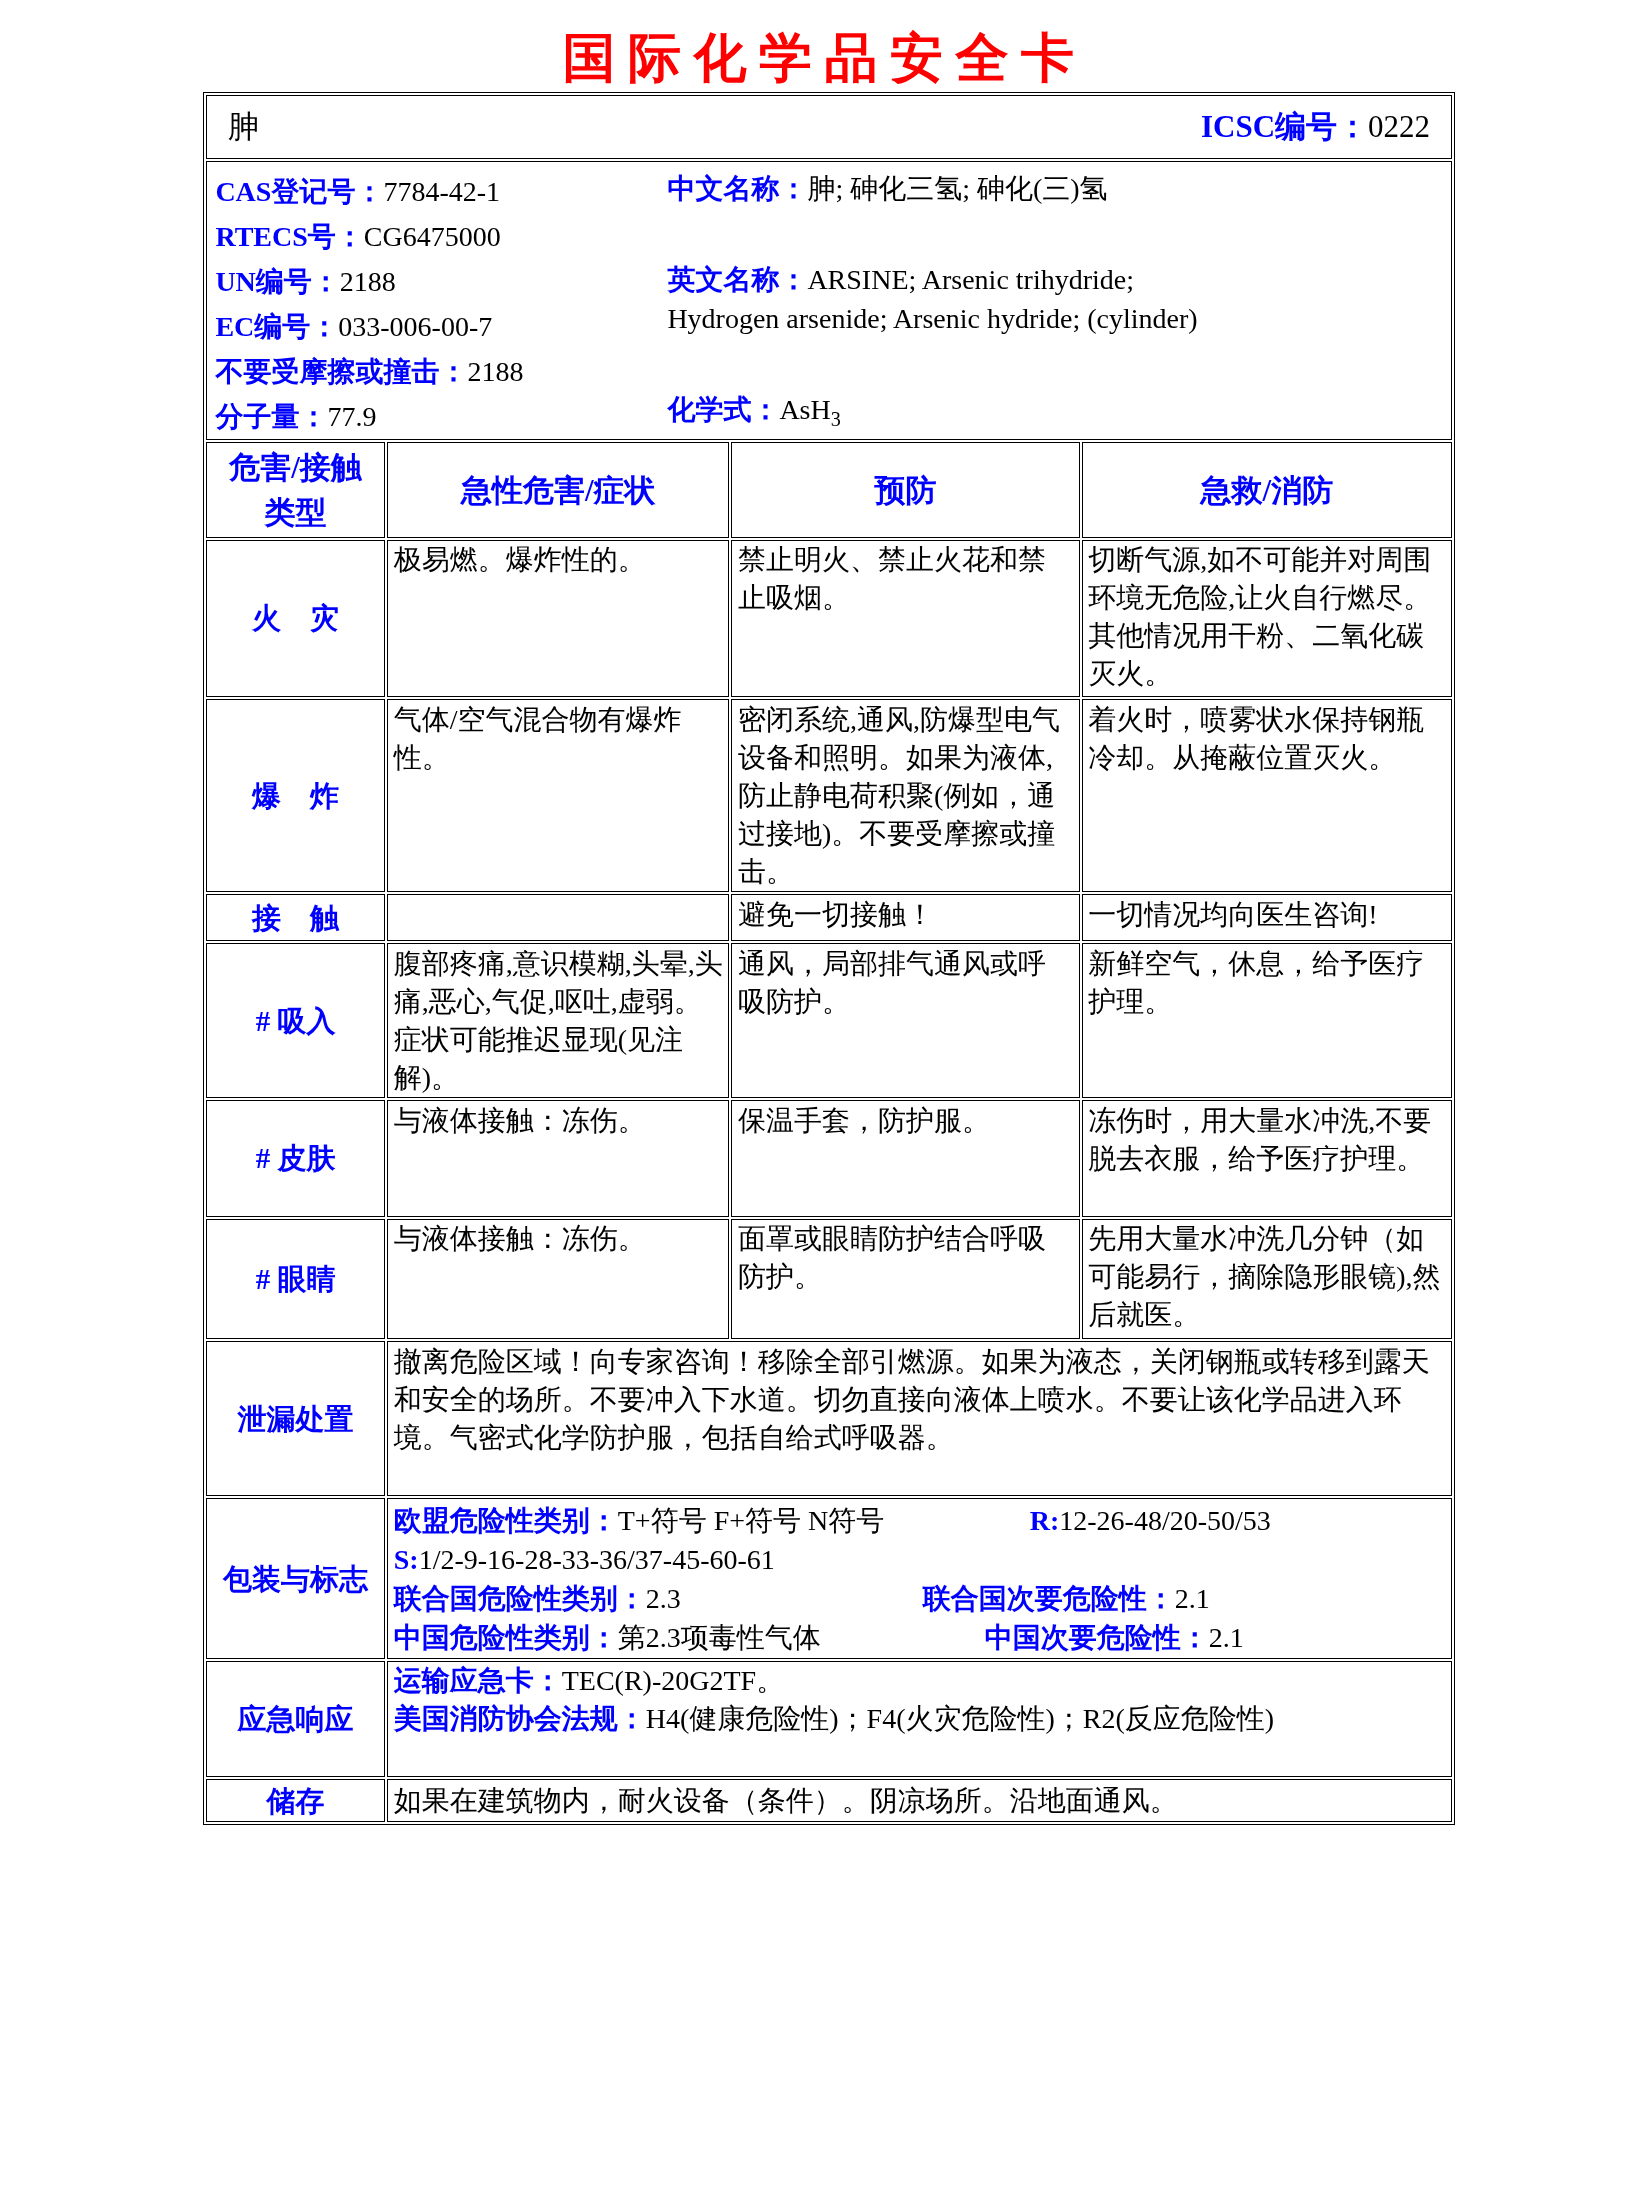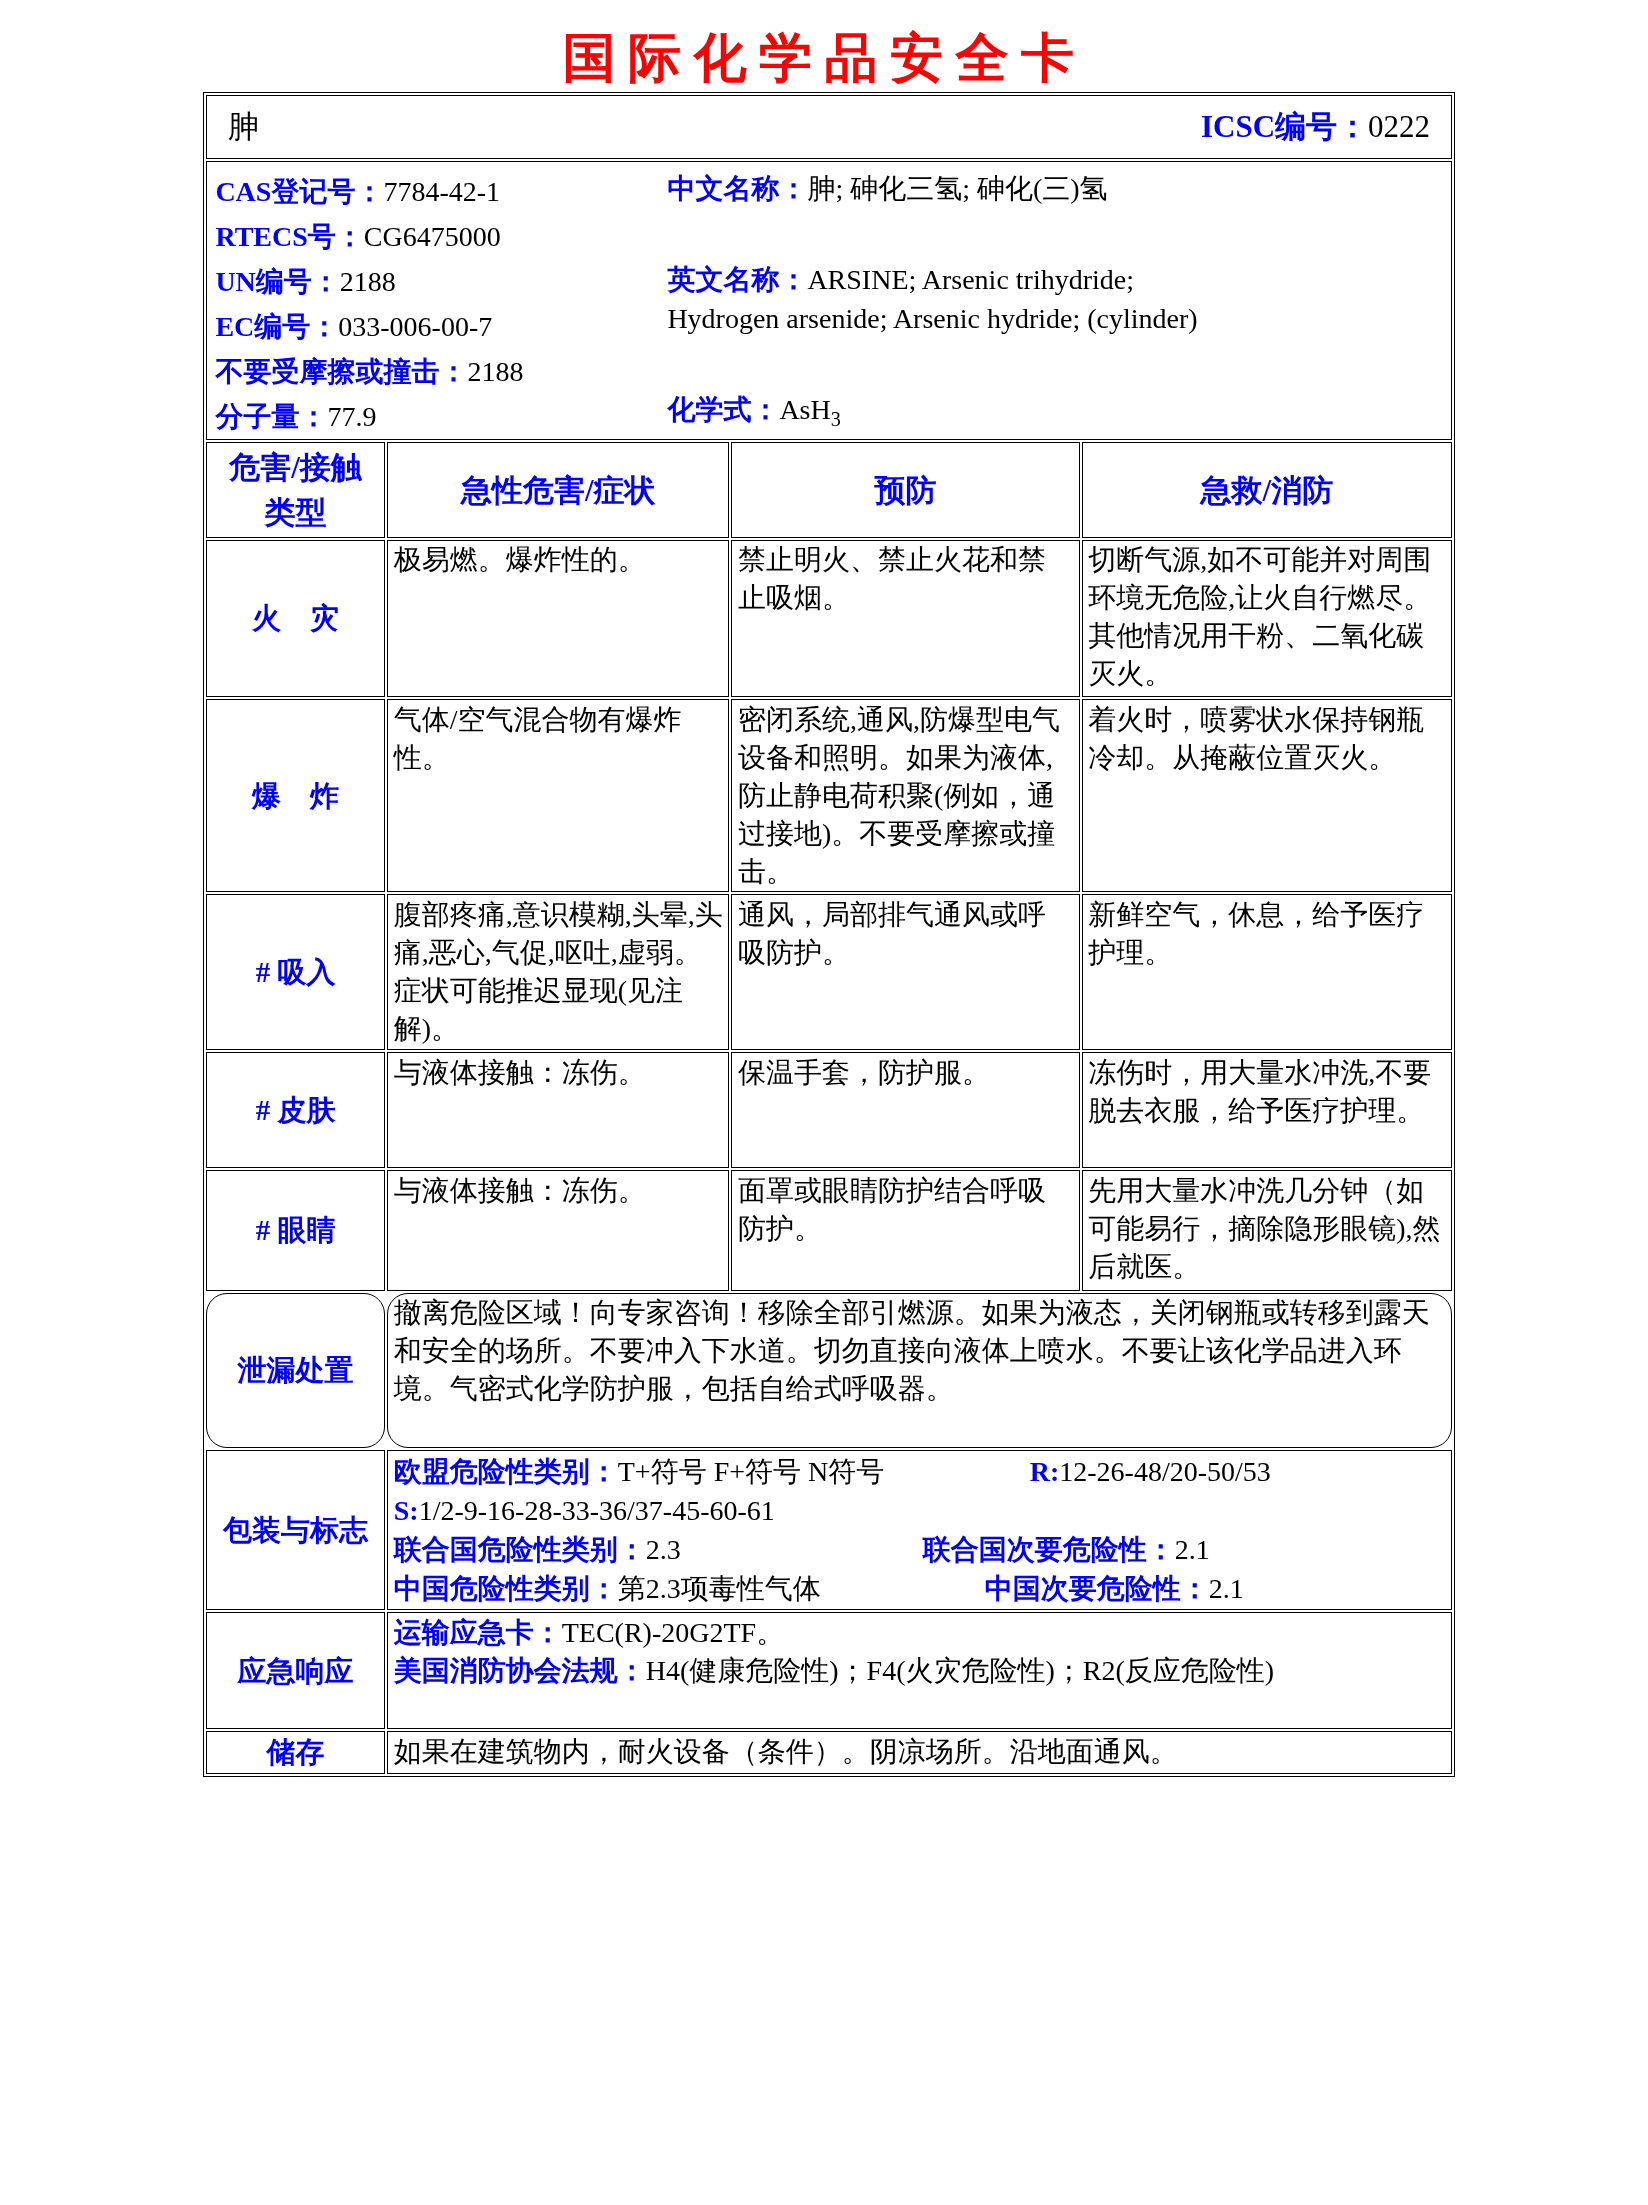--- a/index.html
+++ b/index.html
@@ -35,21 +35,21 @@
   tr.r-name td{height:61px;}
   tr.r-id td{height:267px;}
   tr.r-head td{height:92px;}
   tr.r-fire td{height:154px;}
   tr.r-expl td{height:189px;}
   tr.r-cont td{height:43px;}
   tr.r-inh td{height:152px;}
   tr.r-skin td{height:113px;}
   tr.r-eye td{height:117px;}
   tr.r-ing td{height:78px;}
-  tr.r-spill td{height:152px;border-radius:21px;}
+  tr.r-spill td{height:152px;}
   tr.r-pack td{height:157px;}
   tr.r-emer td{height:113px;}
   tr.r-stor td{height:40px;}
 
   .name-flex{
     display:flex;justify-content:space-between;align-items:center;
     height:61px;font-size:31px;padding:0 15.3px;
   }
   .id-flex{display:flex;padding:5.6px 2.8px 0 2.8px;}
   .id-left{width:452px;flex:none;}
@@ -126,20 +126,26 @@
     <td>切断气源,如不可能并对周围环境无危险,让火自行燃尽。其他情况用干粉、二氧化碳灭火。</td>
   </tr>
 
   <tr class="r-expl">
     <td class="rowlabel">爆　炸</td>
     <td>气体/空气混合物有爆炸性。</td>
     <td>密闭系统,通风,防爆型电气设备和照明。如果为液体,防止静电荷积聚(例如，通过接地)。不要受摩擦或撞击。</td>
     <td>着火时，喷雾状水保持钢瓶冷却。从掩蔽位置灭火。</td>
   </tr>
 
+  <tr class="r-cont">
+    <td class="rowlabel">接　触</td>
+    <td></td>
+    <td>避免一切接触！</td>
+    <td>一切情况均向医生咨询!</td>
+  </tr>
 
   <tr class="r-inh">
     <td class="rowlabel"># 吸入</td>
     <td>腹部疼痛,意识模糊,头晕,头痛,恶心,气促,呕吐,虚弱。症状可能推迟显现(见注解)。</td>
     <td>通风，局部排气通风或呼吸防护。</td>
     <td>新鲜空气，休息，给予医疗护理。</td>
   </tr>
 
   <tr class="r-skin">
     <td class="rowlabel"># 皮肤</td>

